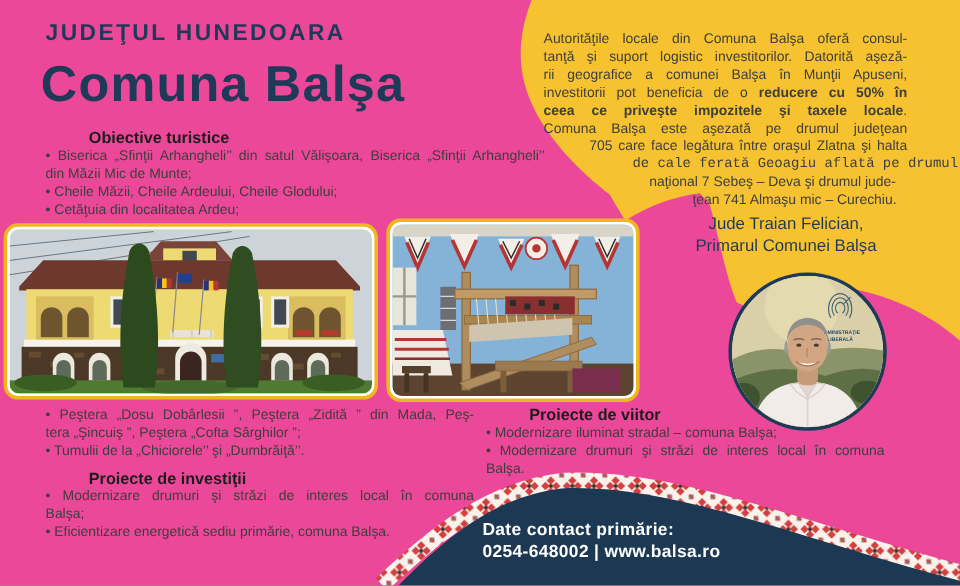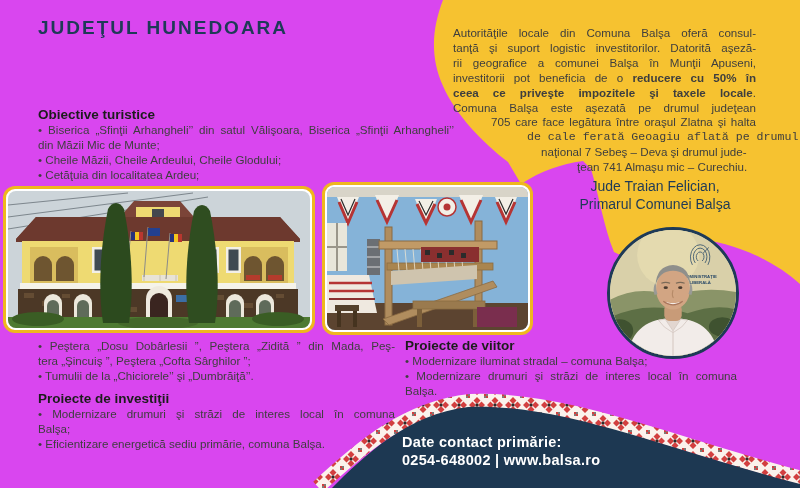--- a/index.html
+++ b/index.html
@@ -1,21 +1,21 @@
 <!DOCTYPE html>
 <html lang="ro"><head>
 <meta charset="utf-8">
 <style>
   html,body{margin:0;padding:0;background:#888;}
-  .page{position:relative;width:800px;height:488px;background:#d946ef;overflow:hidden;
+  .page{position:relative;width:800px;height:488px;background:#ec4899;overflow:hidden;
         font-family:"Liberation Sans",sans-serif;color:#3e3e3e;margin:0 auto;}
   .abs{position:absolute;}
   .county{left:38px;top:17px;font-size:19px;font-weight:bold;color:#1e3a57;letter-spacing:2px;}
   .commune{left:34px;top:46px;font-size:42px;font-weight:bold;color:#1e3a57;letter-spacing:1px;}
-  .sec-title{font-size:13.5px;font-weight:bold;color:#1c1c1c;}
+  .sec-title{font-size:13.5px;font-weight:bold;color:#1c1c1c;margin-left:36px;}
   .tline,.iline{font-size:11.6px;line-height:14.9px;color:#3e3e3e;white-space:nowrap;}
   .stretch{text-align:justify;text-align-last:justify;}
   .tail{text-align:center;}
   .b{font-weight:bold;}
   .name-block{font-size:14px;font-weight:normal;color:#1e3a57;line-height:1.3;text-align:center;}
   .photo-frame{border:3px solid #efb71e;background:#ffffff;border-radius:12px;padding:2px;box-sizing:border-box;}
   .photo-frame svg{display:block;border-radius:8px;}
   .portrait{left:607px;top:227px;width:126px;height:126px;border:3px solid #1e3a57;border-radius:50%;
             overflow:hidden;background:#d9d0a9;}
   .contact-block{left:402px;top:433px;color:#ffffff;font-weight:bold;font-size:14.5px;line-height:18px;letter-spacing:0.3px;}
@@ -54,20 +54,21 @@
     <path d="M318,487 C358,450 405,408 470,401 C565,397 672,444 802,478" fill="none" stroke="url(#emb)" stroke-width="14"></path>
 
     <path fill="#1d3852" d="
       M332,488
       C365,455 408,414 468,407
       C562,403 668,450 800,484
       L800,488 Z"></path>
   </svg>
 
   <div class="abs county">JUDEŢUL HUNEDOARA</div>
+  <div class="abs commune">Comuna Balşa</div>
 
   <div class="abs sec-title" style="left:38px;top:107px;">Obiective turistice</div>
   <div class="abs" style="left:38px;top:123px;width:416px;">
       <div class="tline stretch">• Biserica „Sfinţii Arhangheli’’ din satul Vălişoara, Biserica „Sfinţii Arhangheli’’</div>
       <div class="tline">din Măzii Mic de Munte;</div>
       <div class="tline">• Cheile Măzii, Cheile Ardeului, Cheile Glodului;</div>
       <div class="tline">• Cetăţuia din localitatea Ardeu;</div>
     </div>
 
   <div class="abs" id="intro-lines" style="left:453px;top:26px;width:303px;">

